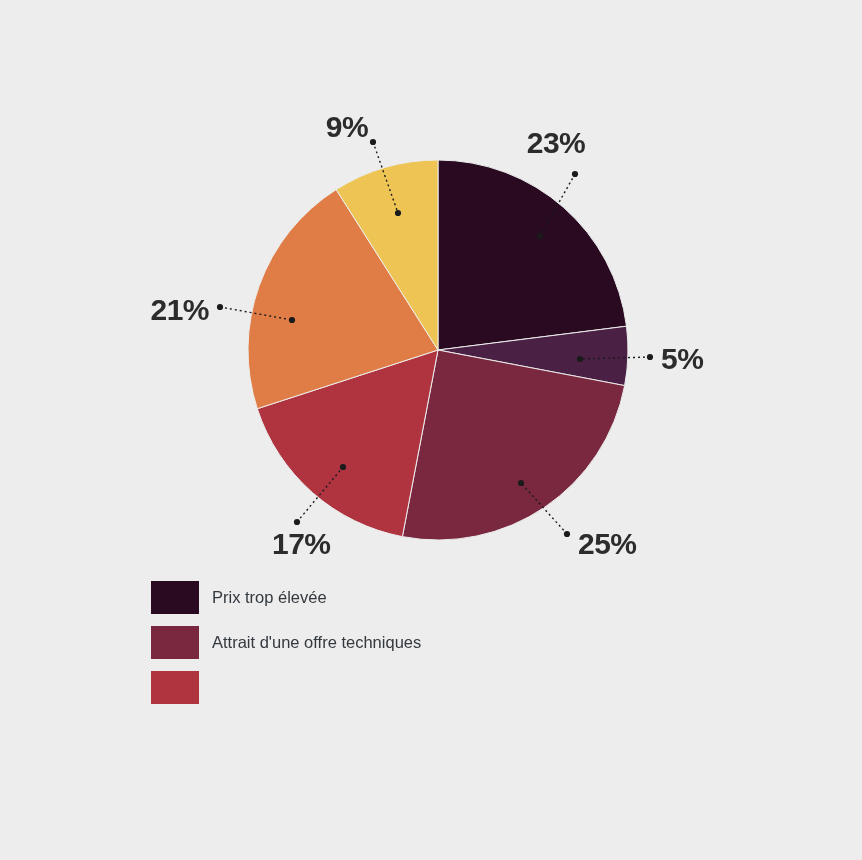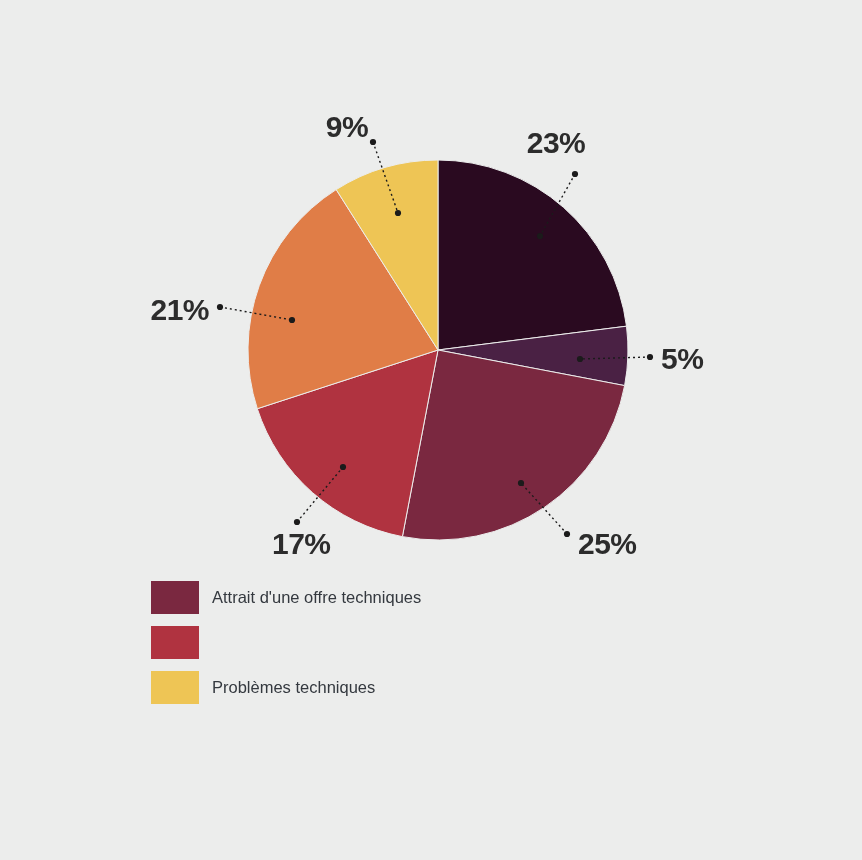--- a/index.html
+++ b/index.html
@@ -101,25 +101,25 @@
           <text x="578" y="554" text-anchor="start" class="pct-label" fill="#2c2c2c">25%</text>
           <text x="272" y="554" text-anchor="start" class="pct-label" fill="#2c2c2c">17%</text>
           <text x="209" y="320" text-anchor="end" class="pct-label" fill="#2c2c2c">21%</text>
           <text x="347" y="137" text-anchor="middle" class="pct-label" fill="#2c2c2c">9%</text>
         </g>
     </svg>
   </div>
 
   <div class="legend" id="legend">
       <div class="legend-row">
+        <div class="legend-swatch" style="background: rgb(42, 10, 32);"></div>
+        <div class="legend-label">Prix trop élevée</div>
+      </div>
+      <div class="legend-row">
         <div class="legend-swatch" style="background: rgb(122, 40, 64);"></div>
         <div class="legend-label">Attrait d'une offre techniques</div>
       </div>
       <div class="legend-row">
         <div class="legend-swatch" style="background: rgb(176, 51, 64);"></div>
       </div>
-      <div class="legend-row">
-        <div class="legend-swatch" style="background: rgb(238, 197, 85);"></div>
-        <div class="legend-label">Problèmes techniques</div>
-      </div>
     </div>
 
 </div>
 
 </body></html>

